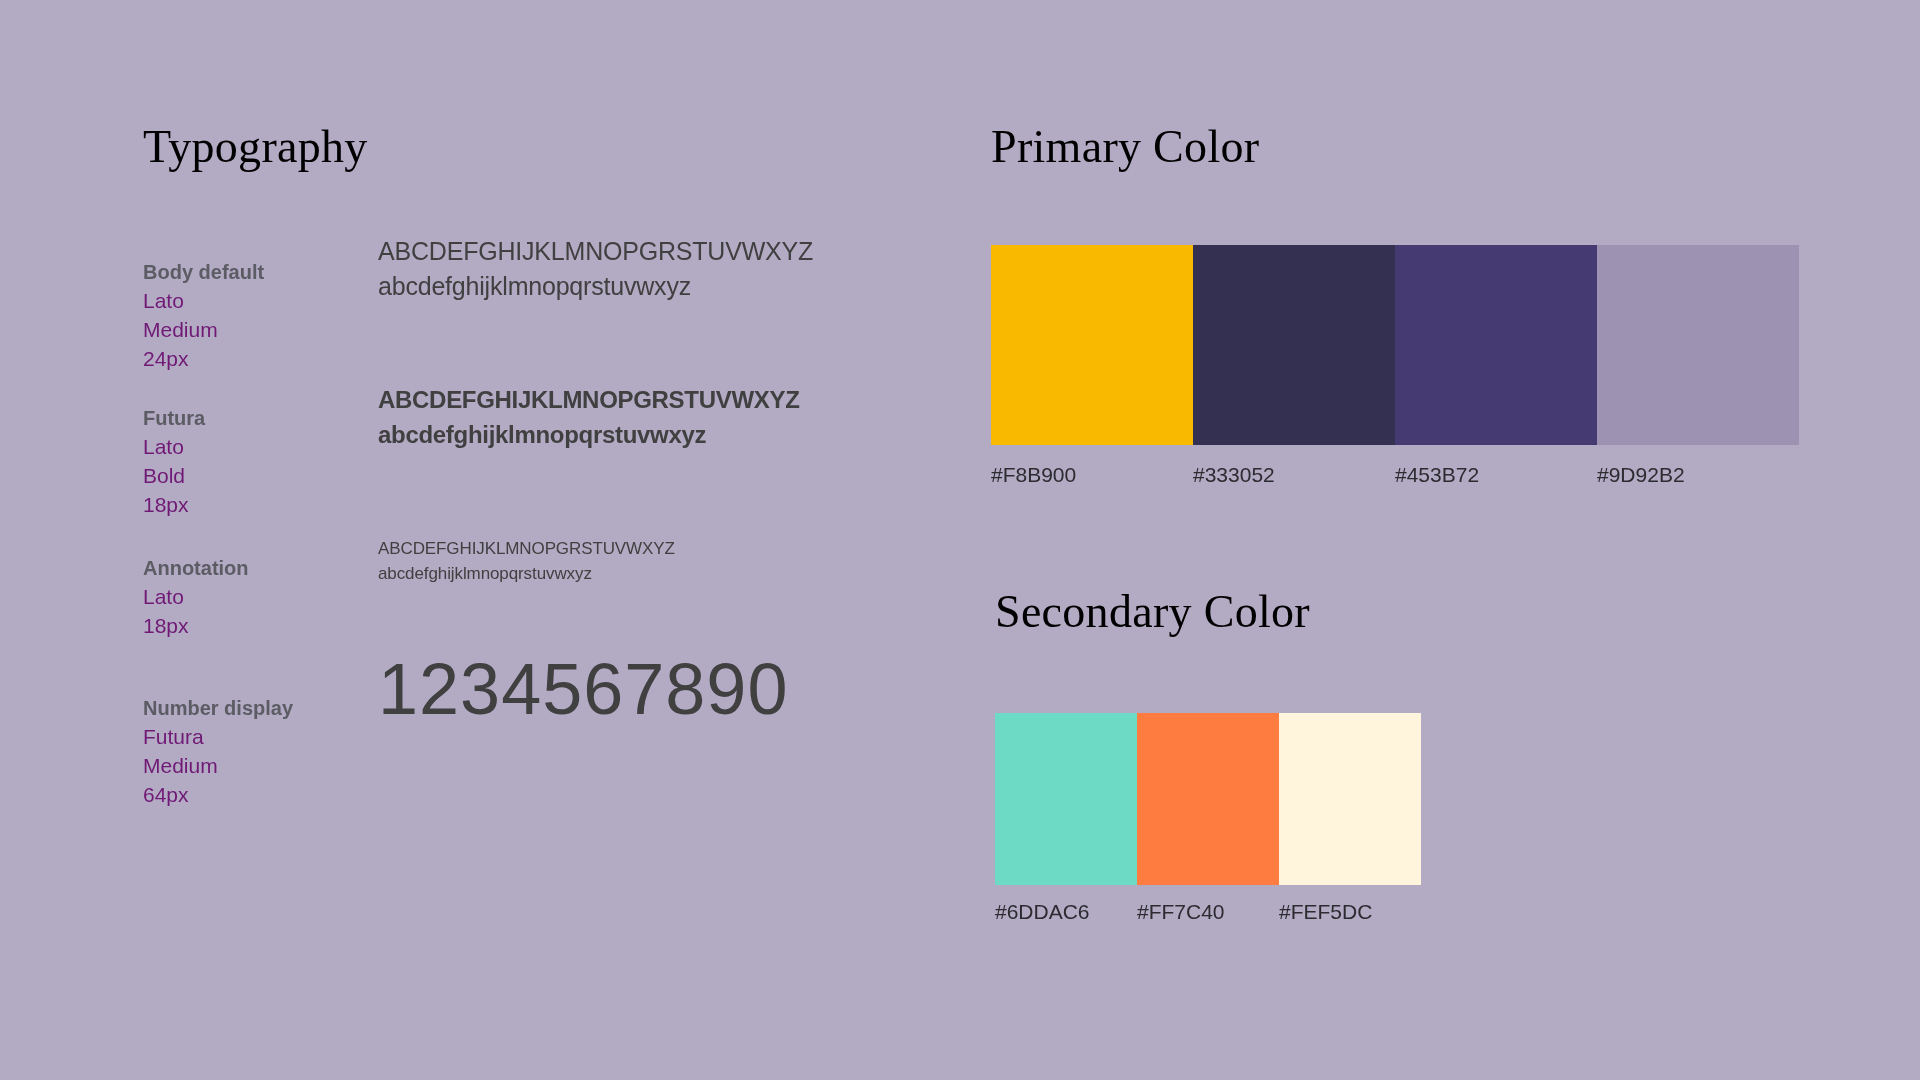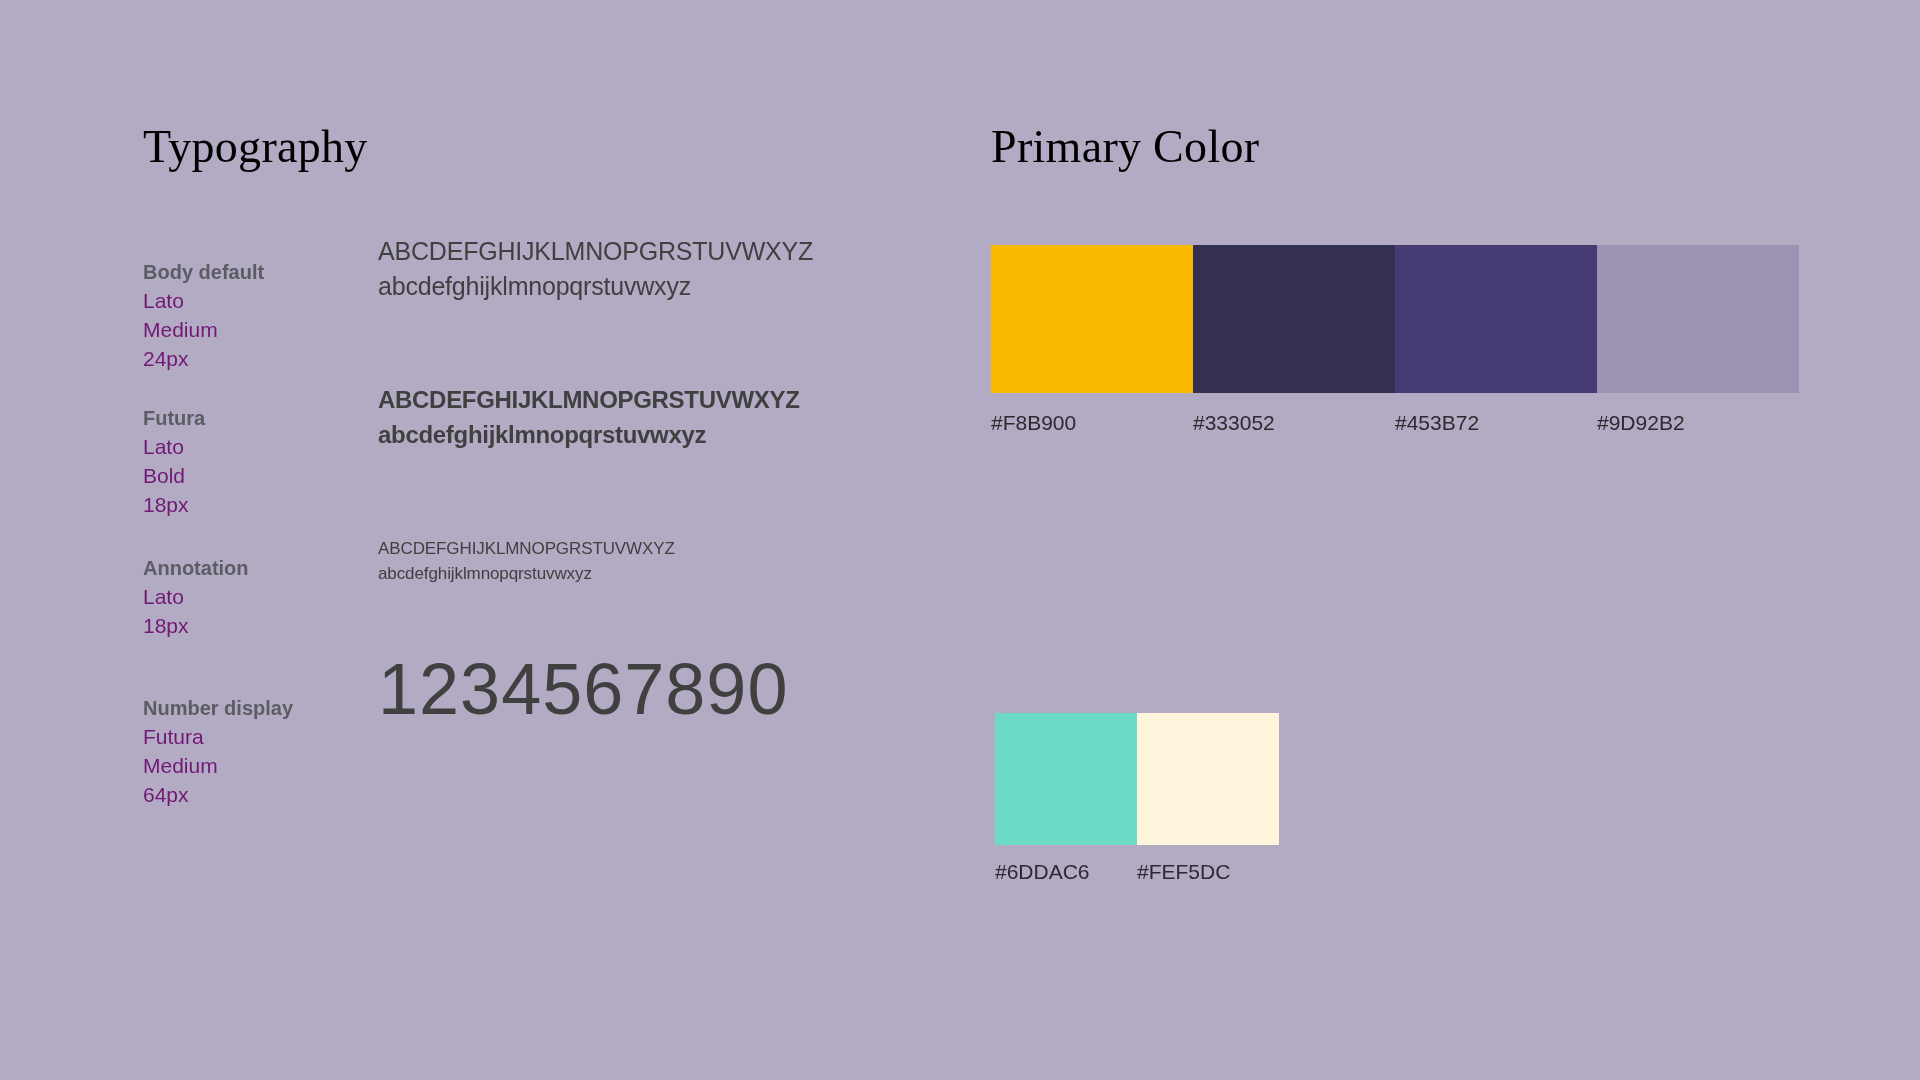--- a/index.html
+++ b/index.html
@@ -136,25 +136,25 @@
   }
   .palette-secondary {
     left: 4px;
     top: 713px;
   }
   .swatch {
     position: relative;
   }
   .palette-primary .swatch {
     width: 202px;
-    height: 148px;
+    height: 200px;
   }
   .palette-secondary .swatch {
     width: 142px;
-    height: 132px;
+    height: 172px;
   }
   .swatch-chip {
     width: 100%;
     height: 100%;
   }
   .swatch-label {
     position: absolute;
     left: 0;
     top: 100%;
     margin-top: 18px;
@@ -244,27 +244,32 @@
       <div class="swatch">
         <div class="swatch-chip" style="background:#453B72;"></div>
         <div class="swatch-label">#453B72</div>
       </div>
       <div class="swatch">
         <div class="swatch-chip" style="background:#9D92B2;"></div>
         <div class="swatch-label">#9D92B2</div>
       </div>
     </div>
 
+    <div class="section-title title-secondary">Secondary Color</div>
 
     <div class="palette palette-secondary">
       <div class="swatch">
         <div class="swatch-chip" style="background:#6DDAC6;"></div>
         <div class="swatch-label">#6DDAC6</div>
       </div>
       <div class="swatch">
+        <div class="swatch-chip" style="background:#FF7C40;"></div>
+        <div class="swatch-label">#FF7C40</div>
+      </div>
+      <div class="swatch">
         <div class="swatch-chip" style="background:#FEF5DC;"></div>
         <div class="swatch-label">#FEF5DC</div>
       </div>
     </div>
 
   </div>
 
 </div>
 
 </body></html>

